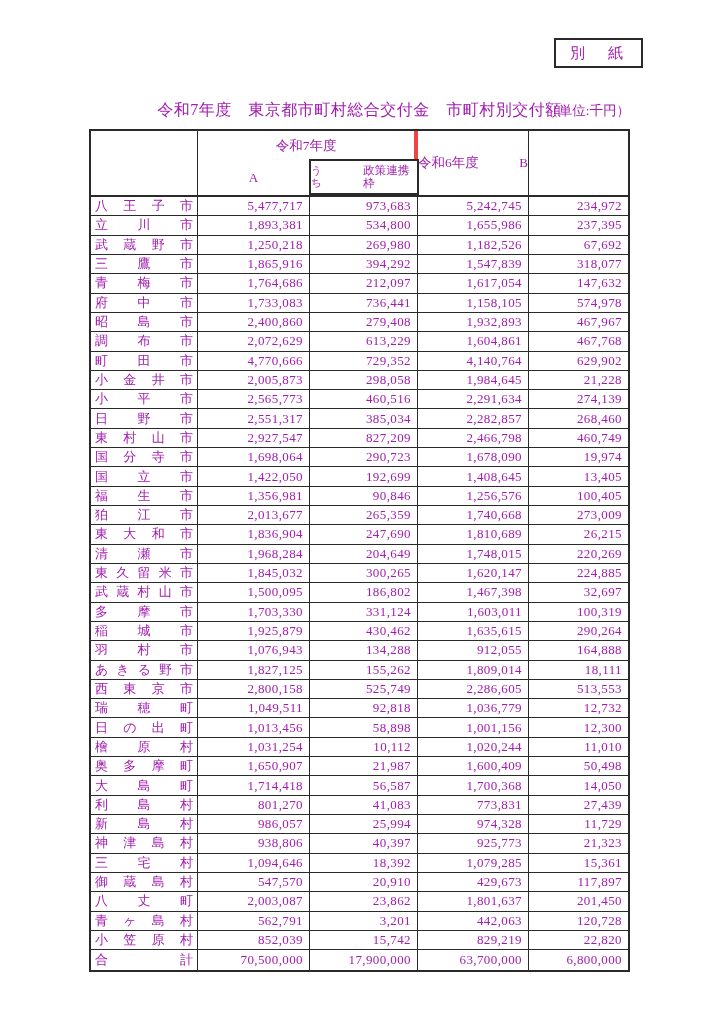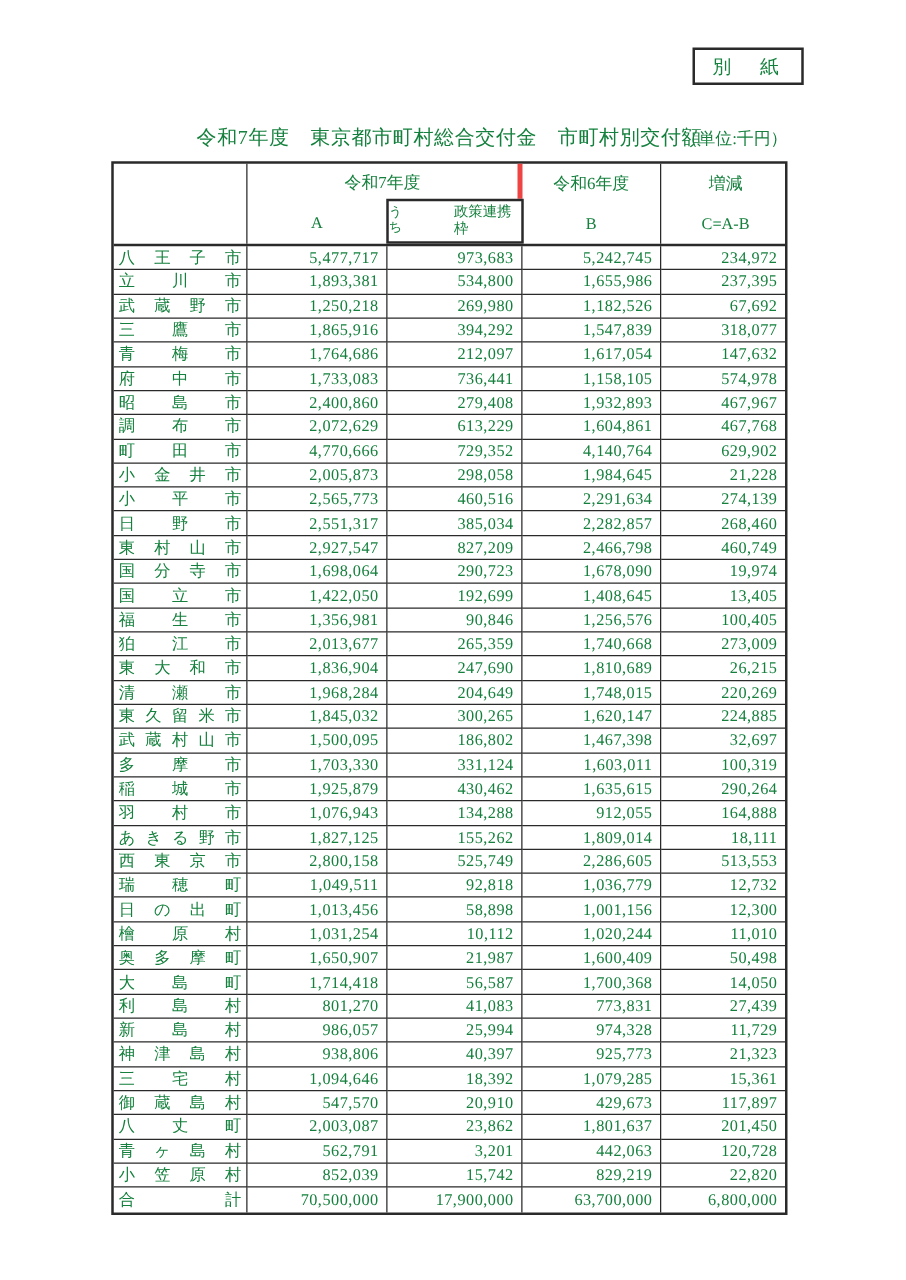--- a/index.html
+++ b/index.html
@@ -1,19 +1,19 @@
 <!DOCTYPE html>
 <html><head>
 <meta charset="utf-8">
 <style>
   html,body{margin:0;padding:0;background:#888;}
   .page{
     position:relative;width:725px;height:1024px;background:#ffffff;
     margin:0 auto;overflow:hidden;
-    font-family:"Liberation Serif","DejaVu Serif",serif;color:#15803d;
+    font-family:"Liberation Serif","DejaVu Serif",serif;color:#a21caf;
   }
   .besshi-box{
     position:absolute;left:554px;top:38px;width:89px;height:30px;
     border:2px solid #2a2a2a;box-sizing:border-box;
     display:flex;align-items:center;justify-content:center;
     font-size:15px;letter-spacing:4px;
   }
   .doc-title{
     position:absolute;left:89px;top:76px;width:541px;height:22px;
     text-align:center;font-size:16px;letter-spacing:0.5px;white-space:nowrap;margin-top:24px;
@@ -35,21 +35,21 @@
     display:flex;align-items:center;justify-content:center;font-size:13.5px;}
   .h-a{position:absolute;left:107px;top:30px;width:111px;height:34px;
     display:flex;align-items:center;justify-content:center;font-size:13px;}
   .h-sub-box{position:absolute;left:218px;top:28px;width:110px;height:36px;
     border:2px solid #2a2a2a;box-sizing:border-box;background:#fff;
     display:flex;flex-direction:row;align-items:center;justify-content:center;
     line-height:1.15;}
   .h-sub-box .l1{font-size:10.5px;}
   .h-sub-box .l2{font-size:11.5px;margin-left:32px;}
   .h-r6,.h-diff{position:absolute;top:0;height:64px;box-sizing:border-box;
-    display:flex;flex-direction:column;align-items:center;justify-content:space-between;
+    display:flex;flex-direction:row;align-items:center;justify-content:space-between;
     padding:7px 0 8px 0;}
   .h-r6{left:327px;width:111px;border-right:1px solid #2a2a2a;}
   .h-diff{left:438px;width:103px;}
   .h-top-label{font-size:13.5px;}
   .h-bot-label{font-size:13px;}
   
   .tbody{display:block;}
   .trow{display:grid;grid-template-columns:107px 112px 108px 111px 99px;height:19.32px;}
   .trow > div{box-sizing:border-box;border-right:1px solid #2a2a2a;border-bottom:1px solid #2a2a2a;
     overflow:hidden;display:flex;align-items:center;}
@@ -80,24 +80,20 @@
       <div class="h-r7">令和7年度</div>
       <div class="h-a">A</div>
       <div class="h-sub-box">
         <span class="l1">うち</span>
         <span class="l2">政策連携枠</span>
       </div>
       <div class="h-r6">
         <span class="h-top-label">令和6年度</span>
         <span class="h-bot-label">B</span>
       </div>
-      <div class="h-diff">
-        <span class="h-top-label">増減</span>
-        <span class="h-bot-label">C=A-B</span>
-      </div>
     </div>
 
     <div class="tbody" id="tbody">
       <div class="trow">
         <div class="cell-name">
             <span>八</span>
             <span>王</span>
             <span>子</span>
             <span>市</span>
           </div>

